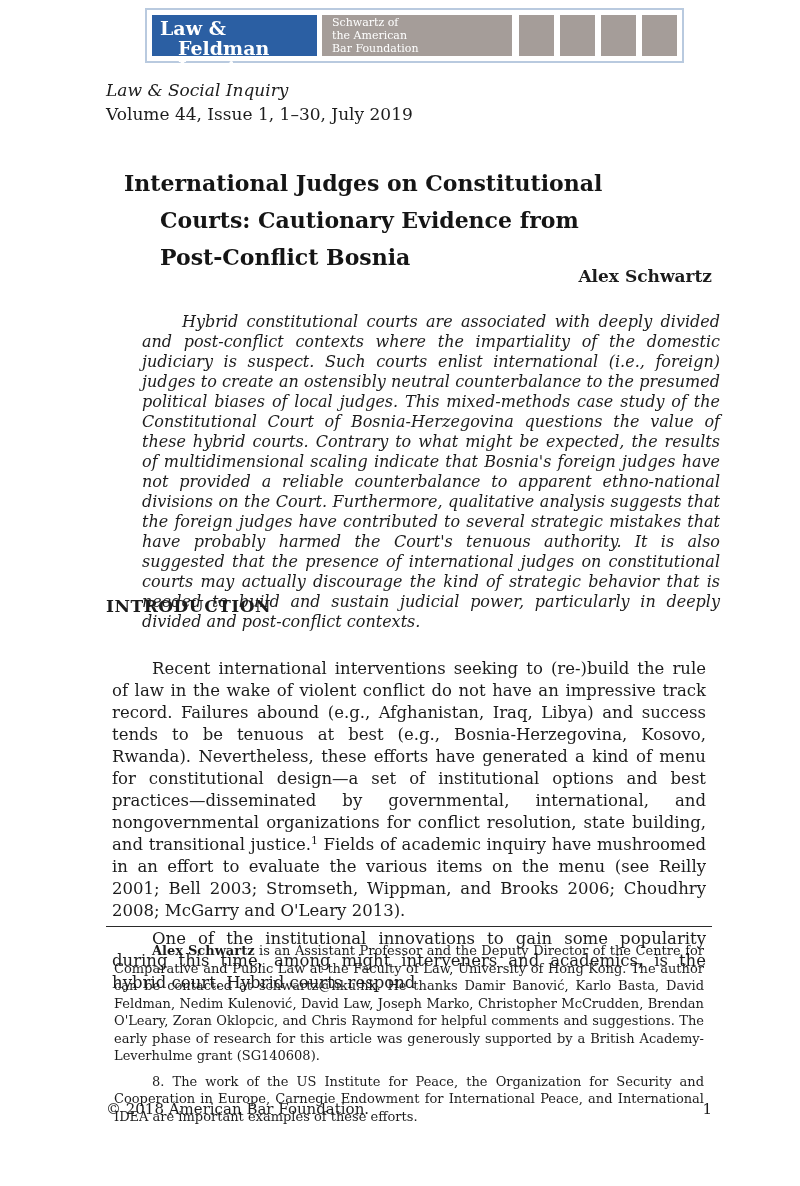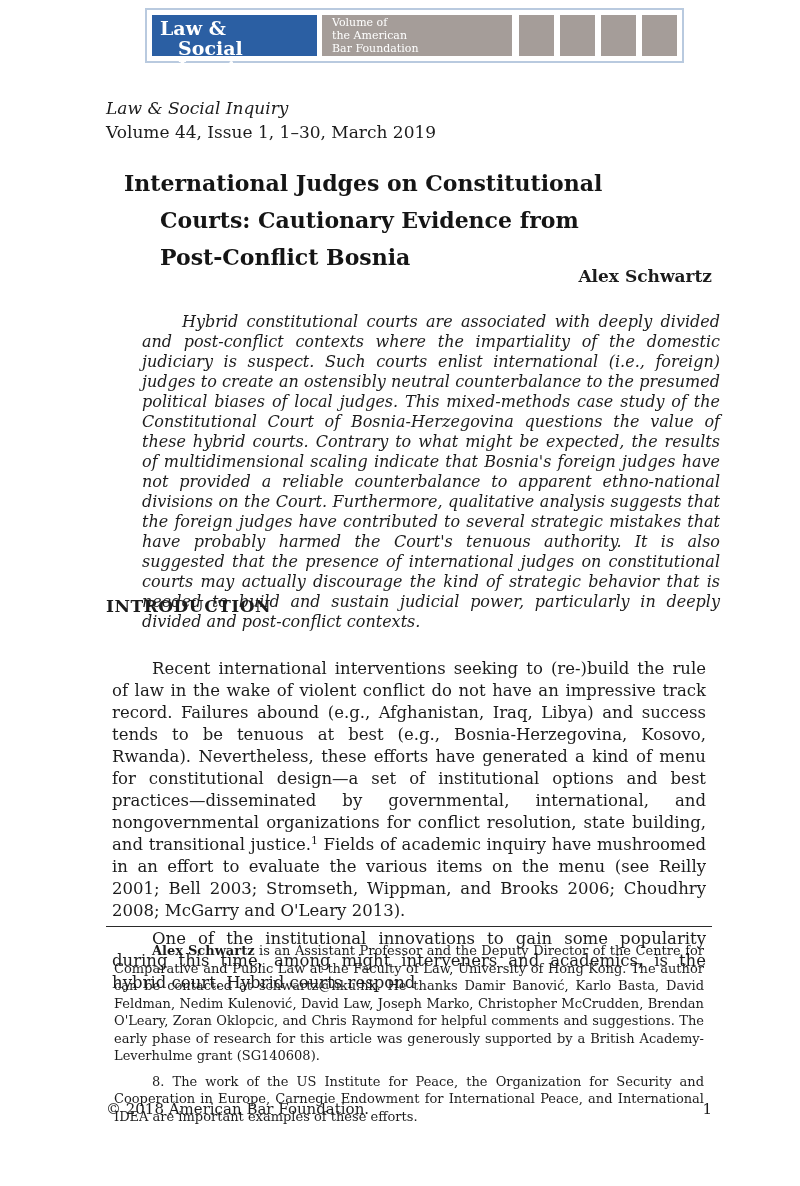--- a/index.html
+++ b/index.html
@@ -65,21 +65,21 @@
   }
   .banner-blocks .block {
     flex: 1;
     background: #a59d99;
   }
 
   
   .masthead {
     position: absolute;
     left: 106px;
-    top: 96px;
+    top: 78px;
     font-size: 17px;
     line-height: 24px;
   }
   .masthead .journal-name { font-style: italic; }
 
   
   .article-title {
     position: absolute;
     left: 124px;
     top: 150px;
@@ -176,36 +176,36 @@
   }
 </style>
 </head>
 <body>
 
 <div class="page">
 
   <div class="banner">
     <div class="banner-logo">
       <span class="l1">Law &amp;</span>
-      <span class="l2">Social Inquiry</span>
+      <span class="l2">Feldman Inquiry</span>
     </div>
-    <div class="banner-subtitle">Volume of
+    <div class="banner-subtitle">Schwartz of
 the American
 Bar Foundation</div>
     <div class="banner-blocks">
       <div class="block"></div>
       <div class="block"></div>
       <div class="block"></div>
       <div class="block"></div>
     </div>
   </div>
 
   <div class="masthead">
     <div class="journal-name">Law &amp; Social Inquiry</div>
-    <div class="volume-line">Volume 44, Issue 1, 1–30, March 2019</div>
+    <div class="volume-line">Volume 44, Issue 1, 1–30, July 2019</div>
   </div>
 
   <h1 class="article-title">International Judges on Constitutional
 Courts: Cautionary Evidence from
 Post-Conflict Bosnia</h1>
   <div class="article-author">Alex Schwartz</div>
 
   <div class="abstract">Hybrid constitutional courts are associated with deeply divided and post-conflict contexts where the impartiality of the domestic judiciary is suspect. Such courts enlist international (i.e., foreign) judges to create an ostensibly neutral counterbalance to the presumed political biases of local judges. This mixed-methods case study of the Constitutional Court of Bosnia-Herzegovina questions the value of these hybrid courts. Contrary to what might be expected, the results of multidimensional scaling indicate that Bosnia's foreign judges have not provided a reliable counterbalance to apparent ethno-national divisions on the Court. Furthermore, qualitative analysis suggests that the foreign judges have contributed to several strategic mistakes that have probably harmed the Court's tenuous authority. It is also suggested that the presence of international judges on constitutional courts may actually discourage the kind of strategic behavior that is needed to build and sustain judicial power, particularly in deeply divided and post-conflict contexts.</div>
 
   <h2 class="section-heading">INTRODUCTION</h2>

